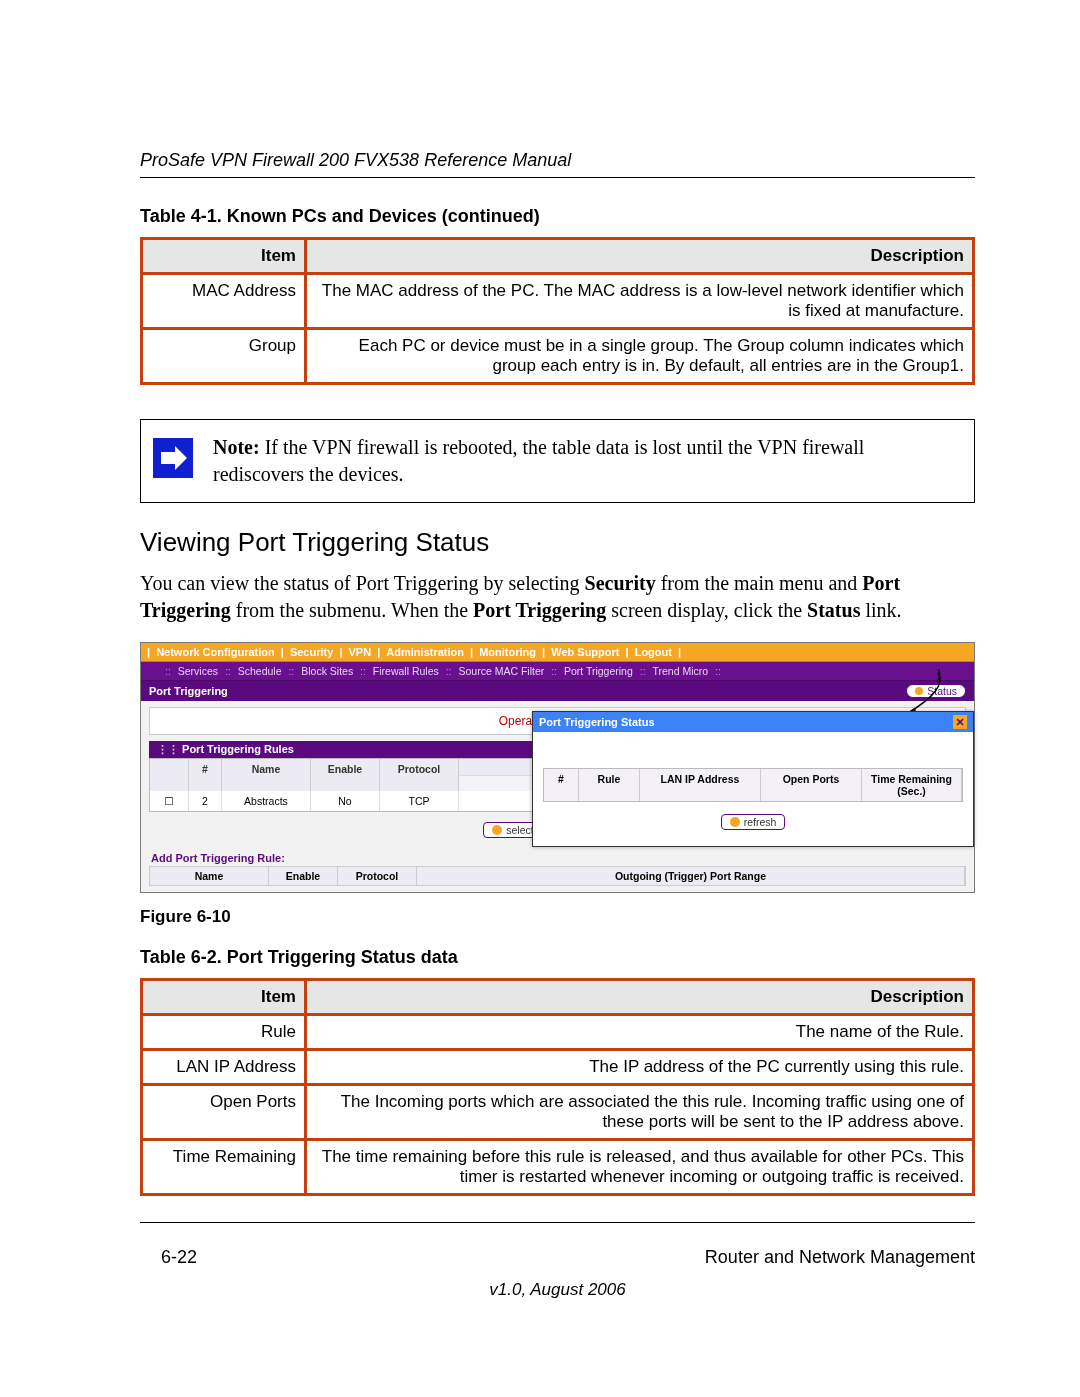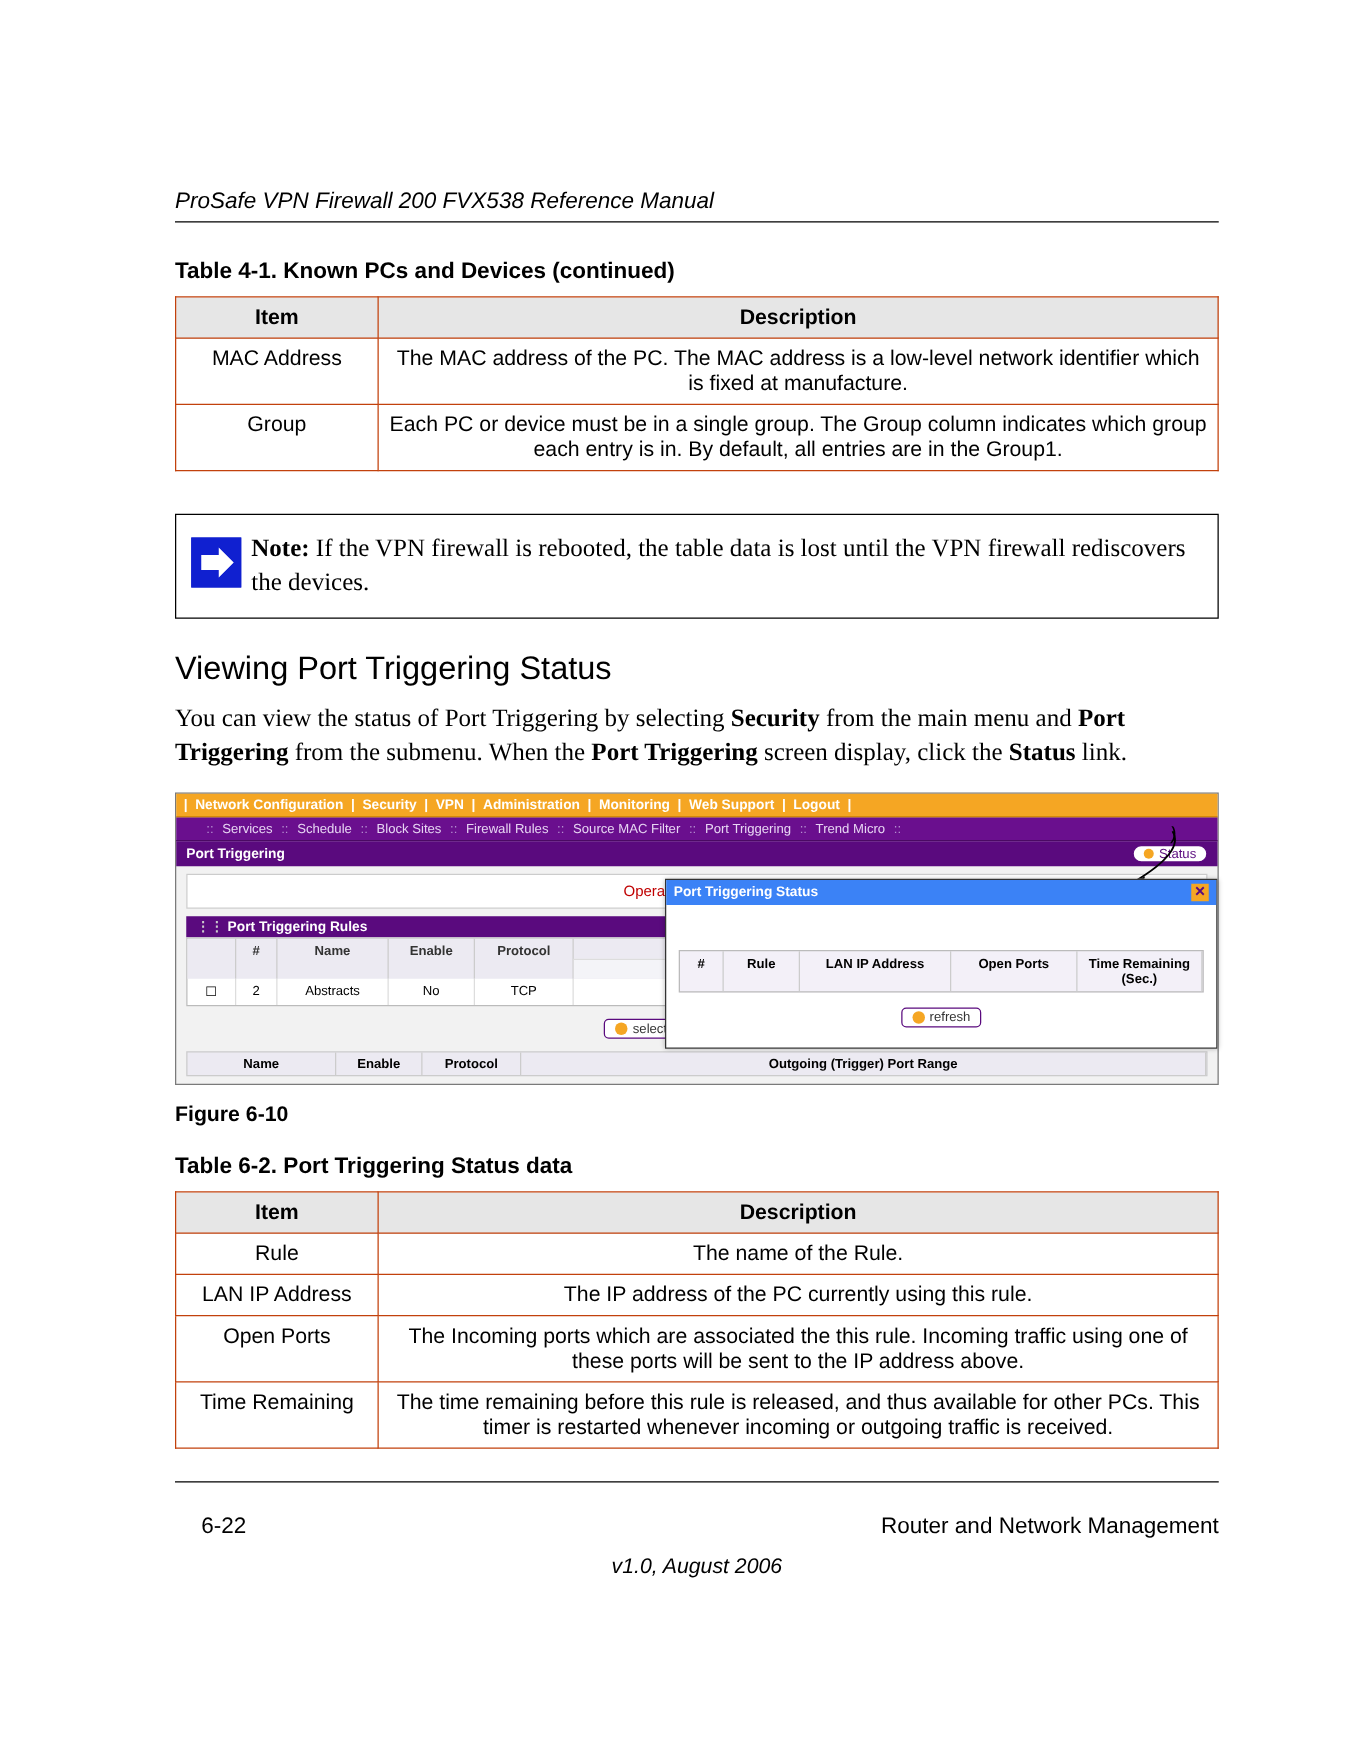--- a/index.html
+++ b/index.html
@@ -32,37 +32,37 @@
     font-size:18px;
     margin:20px 0 10px 0;
   }
   table.data-table{
     border-collapse:collapse;
     width:100%;
     font-family:Arial,Helvetica,sans-serif;
     font-size:17px;
   }
   table.data-table th,table.data-table td{
-    border:1px solid #c2410c;
-    text-align:center;
+    border:3px solid #c2410c;
+    text-align:right;
     padding:6px 8px;
     vertical-align:top;
   }
   table.data-table th{
     background:#e6e6e6;
     font-weight:bold;
   }
   table.data-table td:first-child{width:145px;}
   .note-box{
     border:1px solid #000;
     margin:34px 0 24px 0;
     padding:14px 18px 14px 12px;
     display:flex;
     align-items:flex-start;
-    gap:8px;
+    gap:20px;
   }
   .note-icon{
     width:36px;height:36px;
     background:#1020d0;
     border:2px solid #1020d0;
     position:relative;
     flex:0 0 auto;
     margin-top:4px;
   }
   .note-icon svg{display:block;}
@@ -414,20 +414,21 @@
       <span class="small-btn">
         <span class="ic"></span>
         <span>select all</span>
       </span>
       <span class="small-btn">
         <span class="ic"></span>
         <span>delete</span>
       </span>
     </div>
 
+    <div class="add-rule-title">Add Port Triggering Rule:</div>
     <div class="add-rule-head">
       <div class="arc-name">Name</div>
       <div class="arc-en">Enable</div>
       <div class="arc-proto">Protocol</div>
       <div class="arc-range">Outgoing (Trigger) Port Range</div>
     </div>
     <div style="height:6px"></div>
 
     <svg class="callout" viewBox="0 0 90 50">
       <path d="M80 4 Q90 20 50 44" fill="none" stroke="#000" stroke-width="1.5"></path>

